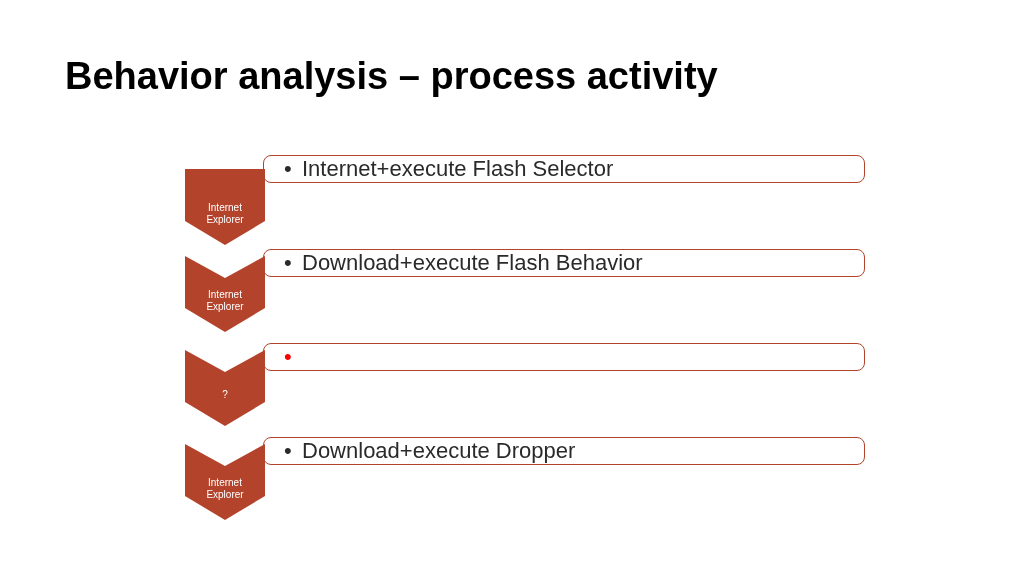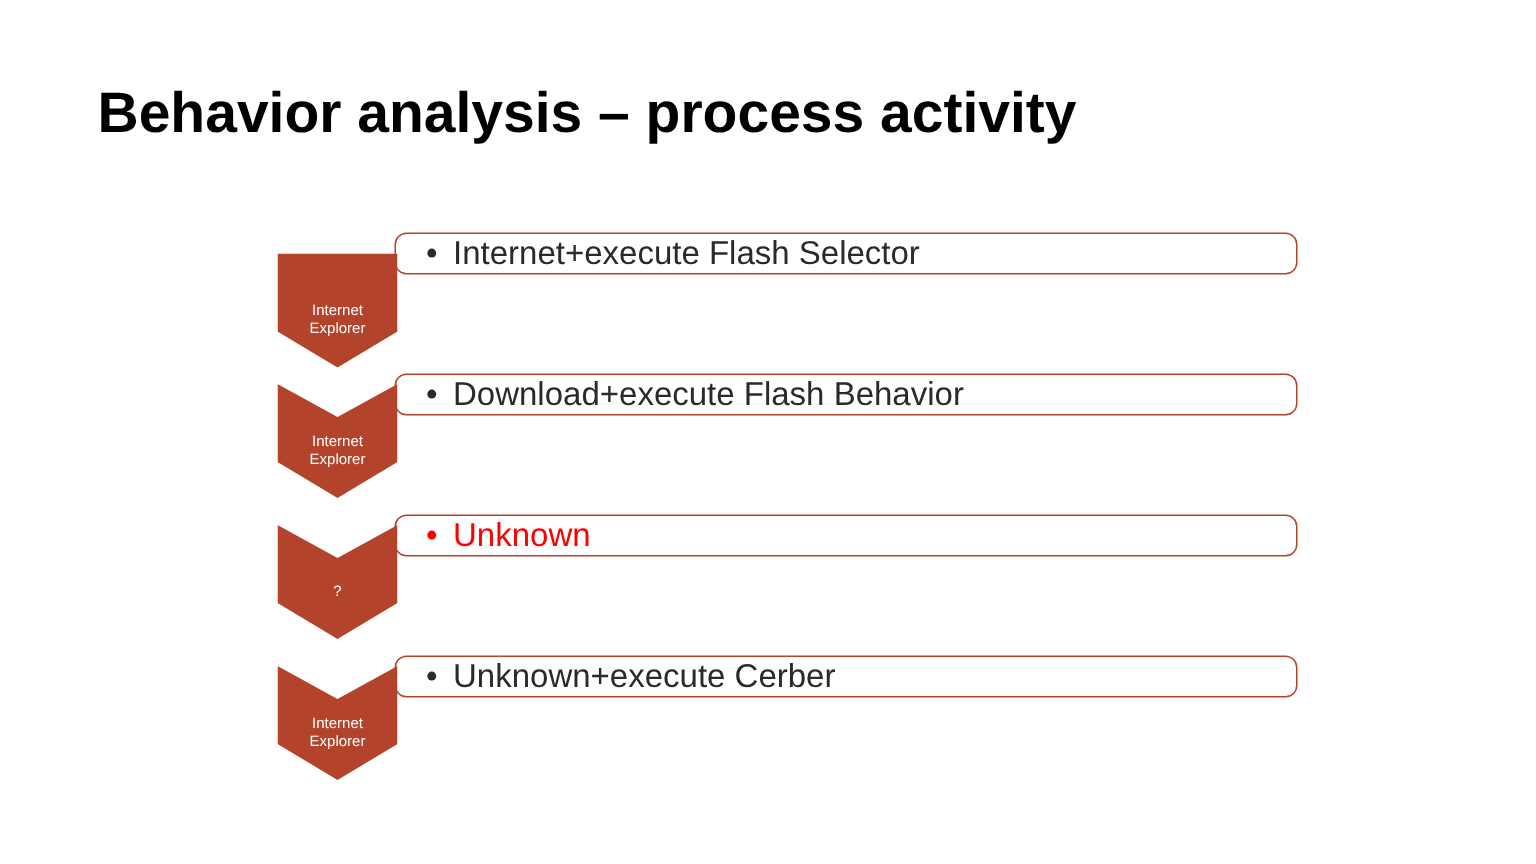--- a/index.html
+++ b/index.html
@@ -117,32 +117,31 @@
 
     <div class="step">
       <div class="chevron-wrap">
         <svg class="chevron" viewBox="0 0 80 76">
           <polygon points="0,0 40,22 80,0 80,52 40,76 0,52" fill="#b4432b"></polygon>
         </svg>
         <div class="chev-label">?</div>
       </div>
       <div class="content-box highlight">
         <span class="bullet">•</span>
-        <span>Unknown</span>
       </div>
     </div>
 
     <div class="step">
       <div class="chevron-wrap">
         <svg class="chevron" viewBox="0 0 80 76">
           <polygon points="0,0 40,22 80,0 80,52 40,76 0,52" fill="#b4432b"></polygon>
         </svg>
         <div class="chev-label multi">Internet
 Explorer</div>
       </div>
       <div class="content-box">
         <span class="bullet">•</span>
-        <span>Unknown+execute Cerber</span>
+        <span>Download+execute Dropper</span>
       </div>
     </div>
 
   </div>
 </div>
 
 </body></html>

